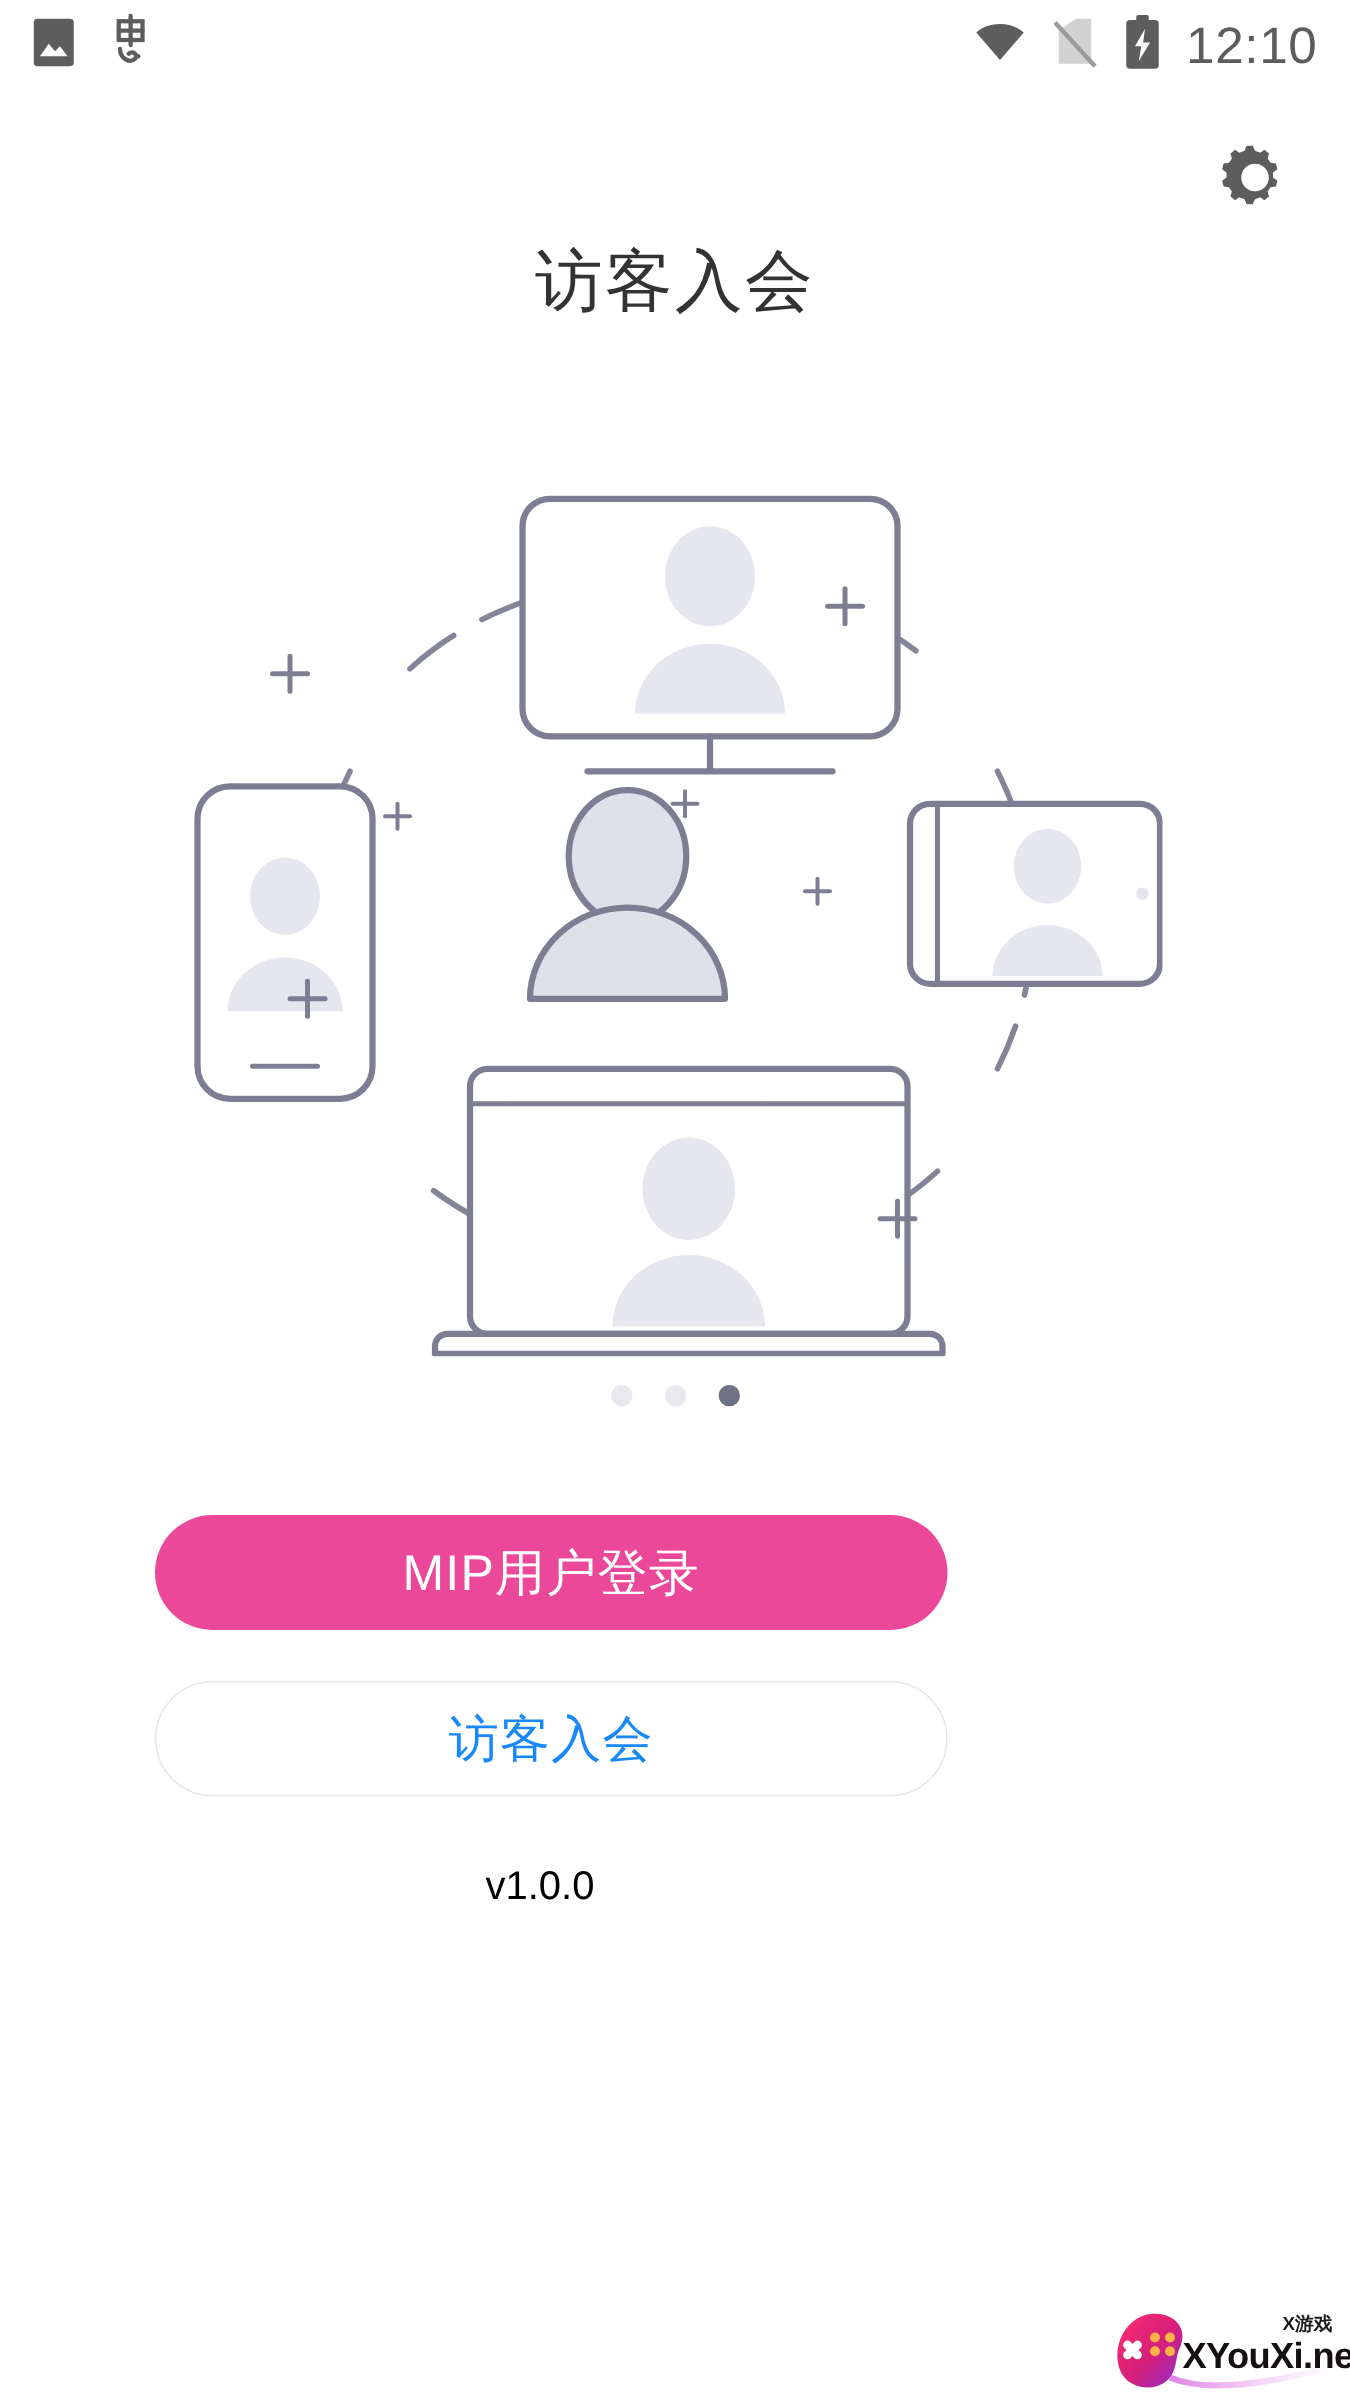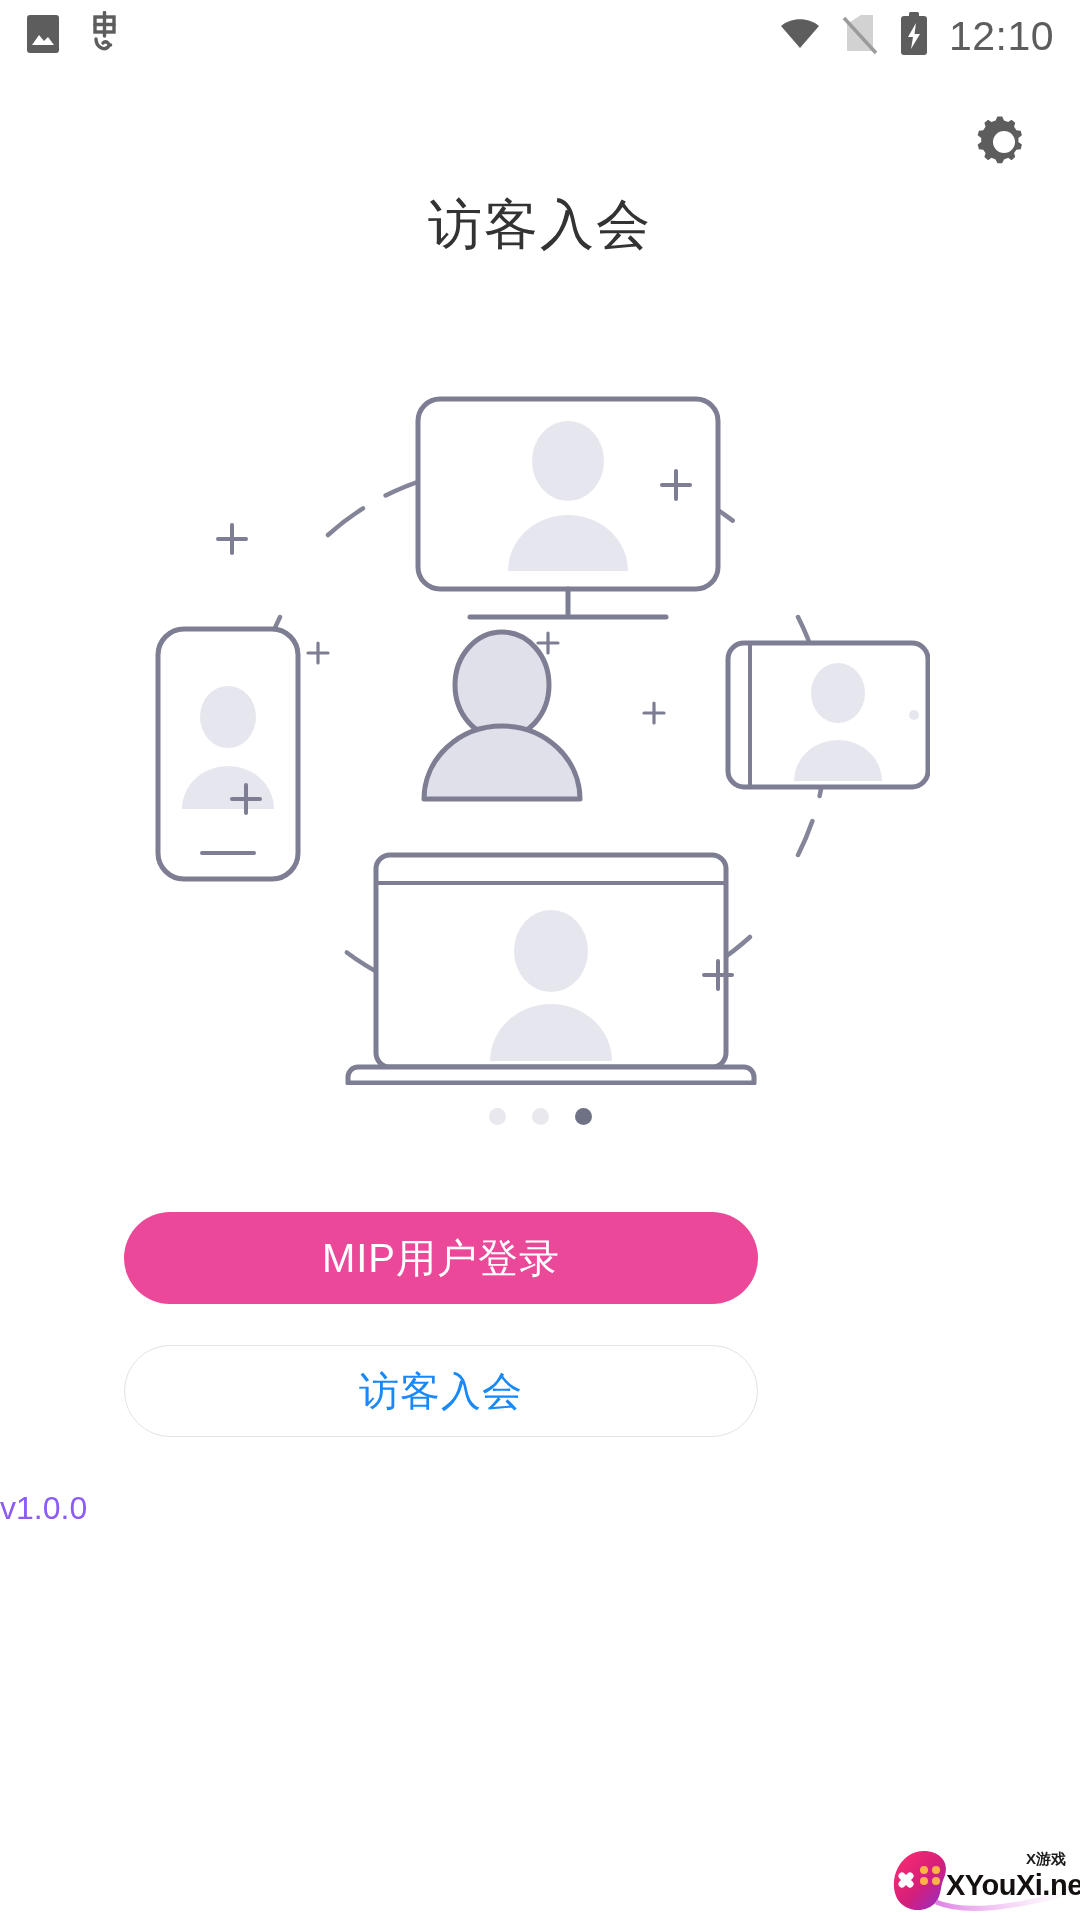--- a/index.html
+++ b/index.html
@@ -73,21 +73,21 @@
     width:634px; height:92px; border-radius:46px;
     background:#ffffff; border:1.5px solid #e3e3e8;
     color:#1989fa; font-size:40px; letter-spacing:1px;
     display:flex; align-items:center; justify-content:center;
     cursor:pointer;
   }
 
   
   .version {
     position:absolute; top:1490px; left:0; width:864px;
-    text-align:left; font-size:32px; color:#8b5cf6;
+    text-align:center; font-size:32px; color:#000000;
   }
 
   
   .watermark {
     position:absolute; right:8px; bottom:4px;
     width:188px; height:72px;
     display:flex; align-items:center;
   }
   .wm-text {
     position:absolute; left:62px; bottom:14px;

